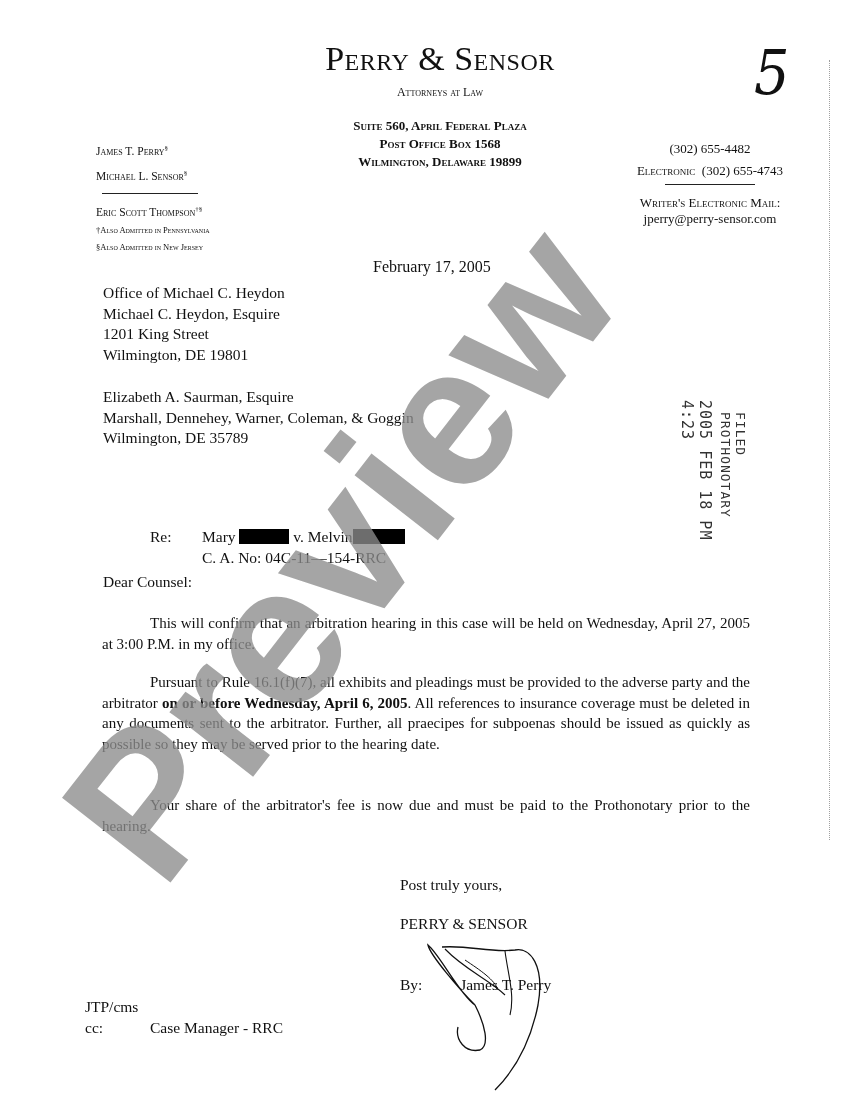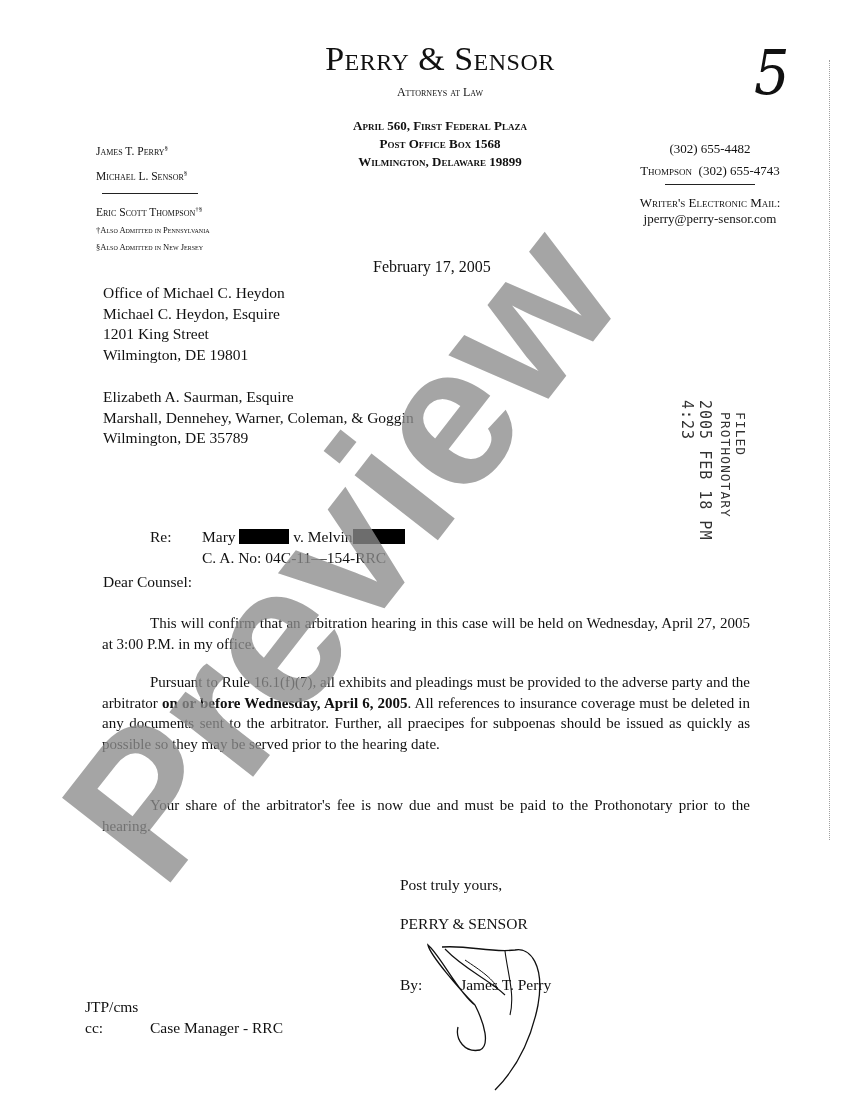--- a/index.html
+++ b/index.html
@@ -30,37 +30,37 @@
   .edge { left:829px; top:60px; width:2px; height:780px; border-left:1px dotted #444; opacity:0.5; }
 </style>
 </head>
 <body>
 
 <div class="abs firm-name">Perry &amp; Sensor</div>
 <div class="abs firm-sub">Attorneys at Law</div>
 <div class="abs page-num">5</div>
 
 <div class="abs addr">
-  <div>April 560, First Federal Plaza</div>
+  <div>Suite 560, April Federal Plaza</div>
   <div>Post Office Box 1568</div>
   <div>Wilmington, Delaware 19899</div>
 </div>
 
 <div class="abs partners">
   <div><span>James T. Perry</span><sup style="font-size:7px">§</sup></div>
   <div><span>Michael L. Sensor</span><sup style="font-size:7px">§</sup></div>
   <div class="sep"></div>
   <div><span>Eric Scott Thompson</span><sup style="font-size:7px">†§</sup></div>
   <div class="note">†Also Admitted in Pennsylvania</div>
   <div class="note">§Also Admitted in New Jersey</div>
 </div>
 
 <div class="abs contact">
   <div>(302) 655-4482</div>
-  <div><span class="sc">Thompson</span>&nbsp;&nbsp;<span>(302) 655-4743</span></div>
+  <div><span class="sc">Electronic</span>&nbsp;&nbsp;<span>(302) 655-4743</span></div>
   <div class="sep"></div>
   <div class="sc" style="line-height:16px;margin-top:10px">Writer's Electronic Mail:</div>
   <div style="line-height:16px">jperry@perry-sensor.com</div>
 </div>
 
 <div class="abs date">February 17, 2005</div>
 
 <div class="abs block" style="left:103px;top:283px;">
   <div>Office of Michael C. Heydon</div>
   <div>Michael C. Heydon, Esquire</div>

